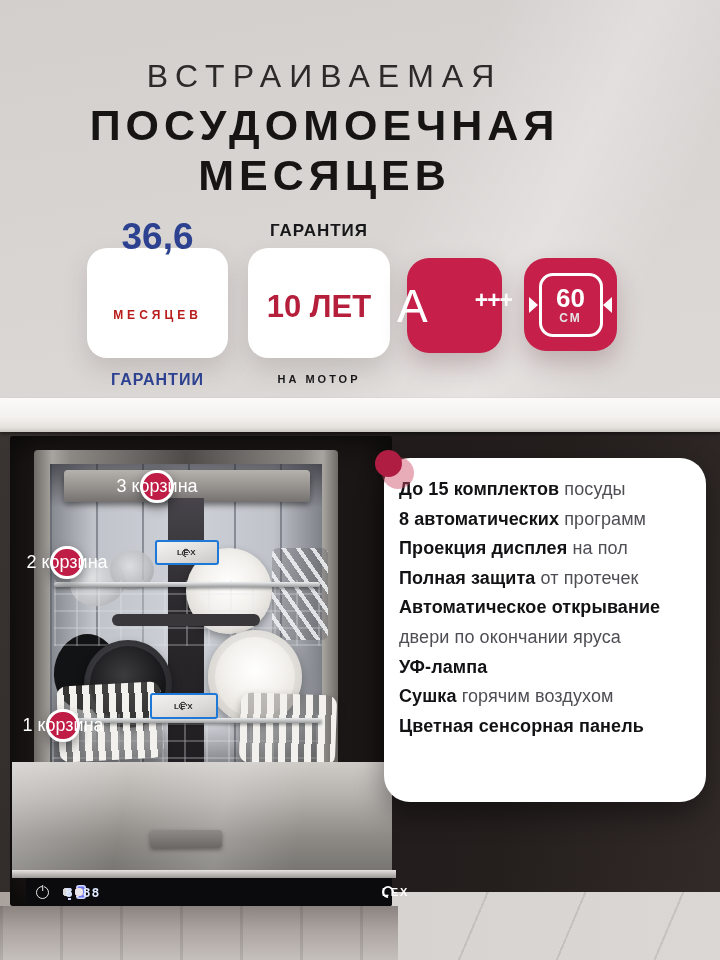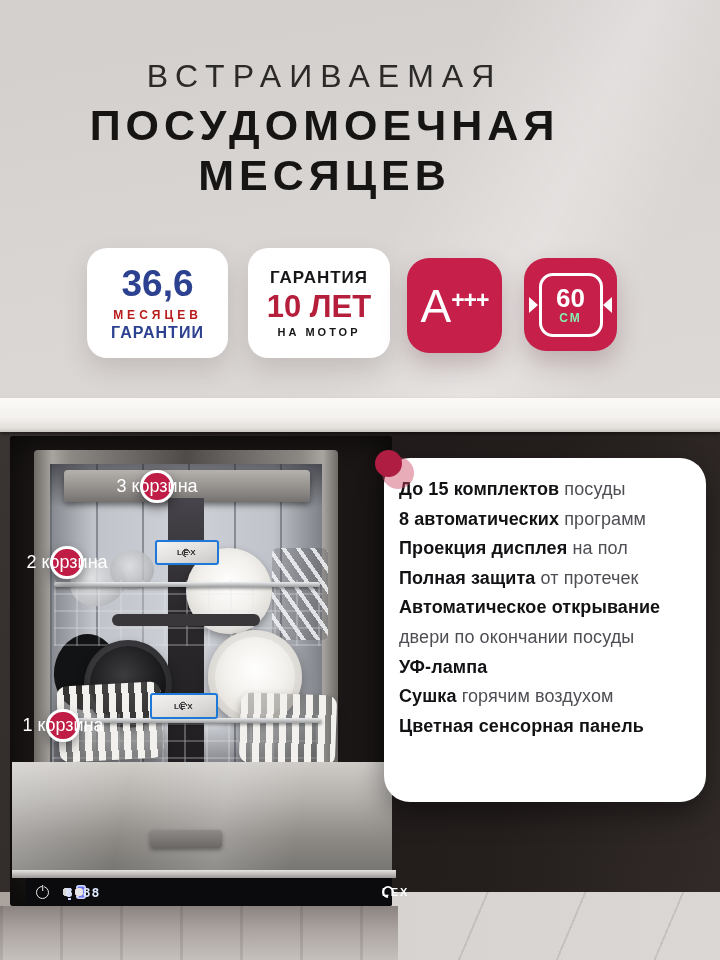--- a/index.html
+++ b/index.html
@@ -11,39 +11,39 @@
        background:linear-gradient(170deg,#d2cfcd 0%,#d8d4d2 45%,#ddd9d6 100%);}
   .top::after{content:"";position:absolute;inset:0;
        background:linear-gradient(115deg,transparent 55%,rgba(255,255,255,.28) 72%,transparent 86%);}
   .title{position:absolute;left:0;top:56px;width:649px;text-align:center;z-index:2;}
   .title .t1{font-size:32px;font-weight:400;letter-spacing:8px;color:#2b2a28;line-height:40px;}
   .title .t2{font-size:43px;font-weight:800;letter-spacing:5px;color:#161514;line-height:50px;margin-top:4px;}
   .title .t3{font-size:43px;font-weight:800;letter-spacing:5px;color:#161514;line-height:50px;}
 
   
   .badge{position:absolute;border-radius:20px;display:flex;flex-direction:column;
-         align-items:center;justify-content:center;z-index:2;}
+         align-items:center;justify-content:center;z-index:2;gap:47px;}
   .b-white{background:#fff;box-shadow:0 12px 24px rgba(90,80,75,.18);}
   .b-red{background:#c51f4a;border-radius:22px;box-shadow:0 12px 24px rgba(90,40,50,.25);}
   .badge-months{left:87px;top:248px;width:141px;height:110px;}
   .badge-months .val{font-size:37px;font-weight:800;color:#2c418f;line-height:38px;}
   .badge-months .s1{font-size:12px;font-weight:600;letter-spacing:4px;color:#b91c1c;margin-top:5px;}
   .badge-months .s2{font-size:16px;font-weight:800;letter-spacing:1px;color:#2c418f;margin-top:2px;}
   .badge-motor{left:248px;top:248px;width:142px;height:110px;}
   .badge-motor .t{font-size:17px;font-weight:800;letter-spacing:1px;color:#17171a;}
   .badge-motor .val{font-size:31px;font-weight:800;color:#b51f3c;line-height:34px;margin-top:2px;}
   .badge-motor .s{font-size:11px;font-weight:700;letter-spacing:3px;color:#17171a;margin-top:2px;}
   .badge-energy{left:407px;top:258px;width:95px;height:95px;flex-direction:row;}
   .badge-energy .a{font-size:46px;font-weight:500;color:#fff;}
   .badge-energy .plus{font-size:23px;font-weight:700;color:#fff;letter-spacing:-1px;transform:translateY(-5px);}
   .badge-size{left:524px;top:258px;width:93px;height:93px;}
   .badge-size .inner{width:58px;height:58px;border:3px solid #fff;border-radius:14px;
         display:flex;flex-direction:column;align-items:center;justify-content:center;}
   .badge-size .num{font-size:26px;font-weight:700;color:#fff;line-height:26px;}
-  .badge-size .unit{font-size:12px;font-weight:600;letter-spacing:2px;color:#86efac;line-height:14px;}
+  .badge-size .unit{font-size:12px;font-weight:600;letter-spacing:2px;color:#e5e5e5;line-height:14px;}
   .arr{position:absolute;top:50%;transform:translateY(-50%);width:0;height:0;
        border-top:8px solid transparent;border-bottom:8px solid transparent;}
   .arr-l{left:5px;border-left:9px solid #fff;}
   .arr-r{right:5px;border-right:9px solid #fff;}
 
   
   .counter{position:absolute;left:0;top:398px;width:720px;height:34px;z-index:3;
        background:linear-gradient(180deg,#fbfaf8 0%,#f4f2ef 55%,#e3e0dc 88%,#c9c5c1 100%);
        box-shadow:0 2px 3px rgba(0,0,0,.4);}
 
@@ -282,21 +282,21 @@
     </div>
     <div class="pill pill-1">
       <span>1 корзина</span>
     </div>
 
     <div class="card">
       <div class="feat"><span class="fb">До 15 комплектов</span><span class="fr"> посуды</span></div>
       <div class="feat"><span class="fb">8 автоматических</span><span class="fr"> программ</span></div>
       <div class="feat"><span class="fb">Проекция дисплея</span><span class="fr"> на пол</span></div>
       <div class="feat"><span class="fb">Полная защита</span><span class="fr"> от протечек</span></div>
-      <div class="feat"><span class="fb">Автоматическое открывание</span><span class="fr blk">двери по окончании посуды</span></div>
+      <div class="feat"><span class="fb">Автоматическое открывание</span><span class="fr blk">двери по окончании яруса</span></div>
       <div class="feat"><span class="fb">УФ-лампа</span><span class="fr"></span></div>
       <div class="feat"><span class="fb">Сушка</span><span class="fr"> горячим воздухом</span></div>
       <div class="feat"><span class="fb">Цветная сенсорная панель</span><span class="fr"></span></div>
     </div>
     <div class="dot-halo"></div>
     <div class="dot"></div>
   </div>
 </div>
 
 </body></html>

